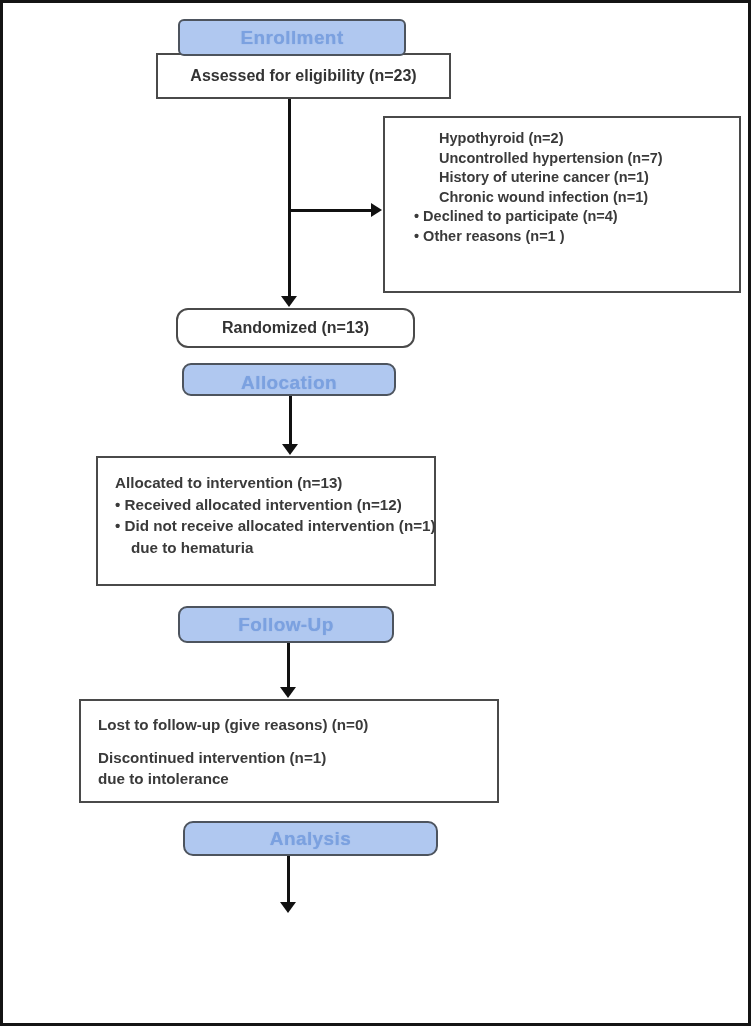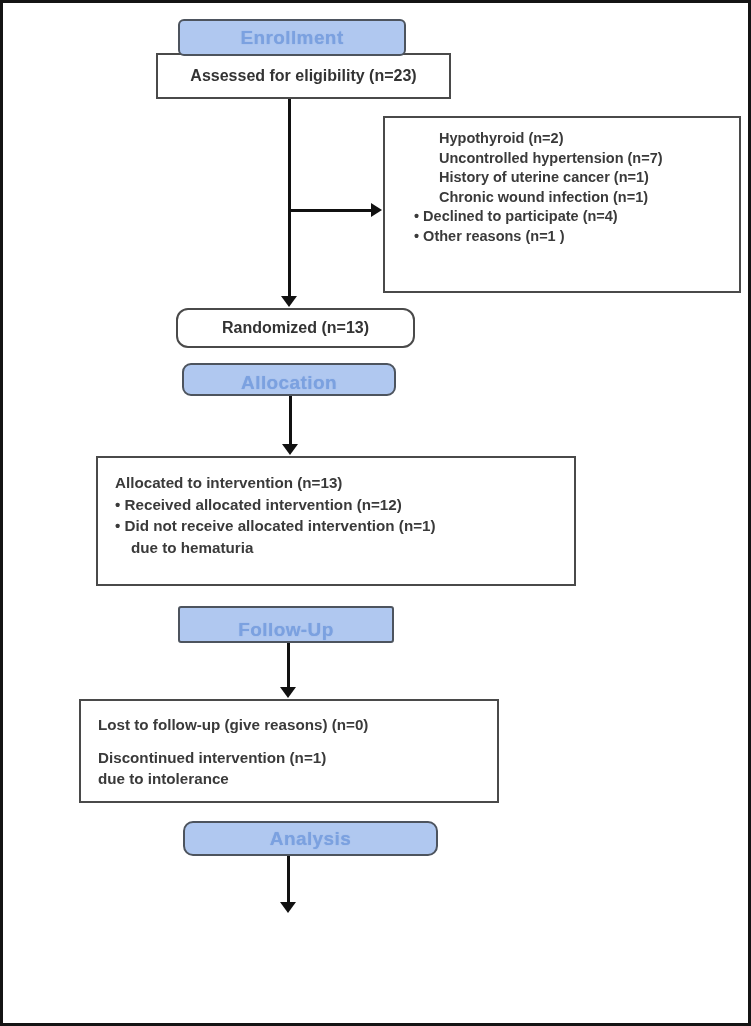--- a/index.html
+++ b/index.html
@@ -67,21 +67,21 @@
     border-right: 8px solid transparent;
     border-top: 11px solid #111111;
   }
   .ah-right {
     position: absolute; width: 0; height: 0; z-index: 1;
     border-top: 7px solid transparent;
     border-bottom: 7px solid transparent;
     border-left: 11px solid #111111;
   }
   .r9 { border-radius: 9px; align-items: flex-end; }
-  .r3 { border-radius: 3px; align-items: flex-end; }
+  .r3 { border-radius: 9px; }
   .r10 { border-radius: 10px; }
   .r2 { border-radius: 6px; }
 </style>
 </head>
 <body>
 
 <div id="page">
 
   <div class="stage-header r2" style="left:175px; top:16px; width:228px; height:37px;">
     <span>Enrollment</span>
@@ -110,21 +110,21 @@
     <span>Randomized (n=13)</span>
   </div>
 
   <div class="stage-header r9" style="left:179px; top:360px; width:214px; height:33px;">
     <span>Allocation</span>
   </div>
 
   <div class="vline" style="left:286px; top:392px; height:50px;"></div>
   <div class="ah-down" style="left:279px; top:441px;"></div>
 
-  <div class="white-box multi big-lines" style="left:93px; top:453px; width:480px; height:130px; padding-top:14px;">
+  <div class="white-box multi big-lines" style="left:93px; top:453px; width:340px; height:130px; padding-top:14px;">
     <div class="line">Allocated to intervention (n=13)</div>
     <div class="line">•  Received allocated intervention (n=12)</div>
     <div class="line">•  Did not receive allocated intervention (n=1)</div>
     <div class="line hang">due to hematuria</div>
   </div>
 
   <div class="stage-header r3" style="left:175px; top:603px; width:216px; height:37px;">
     <span>Follow-Up</span>
   </div>
 

